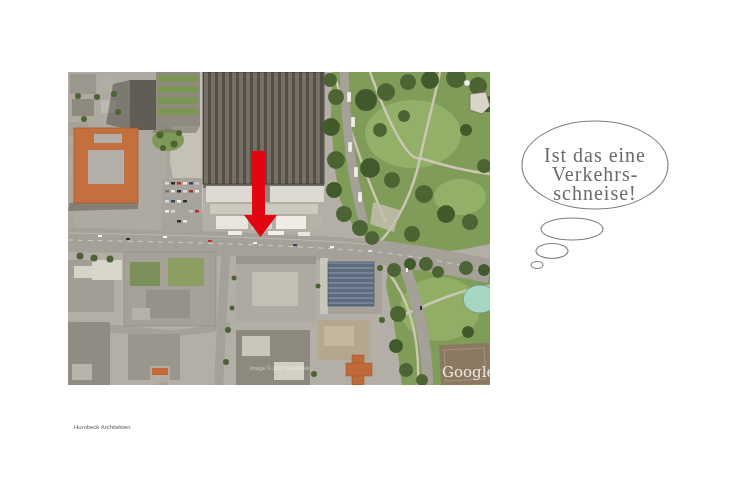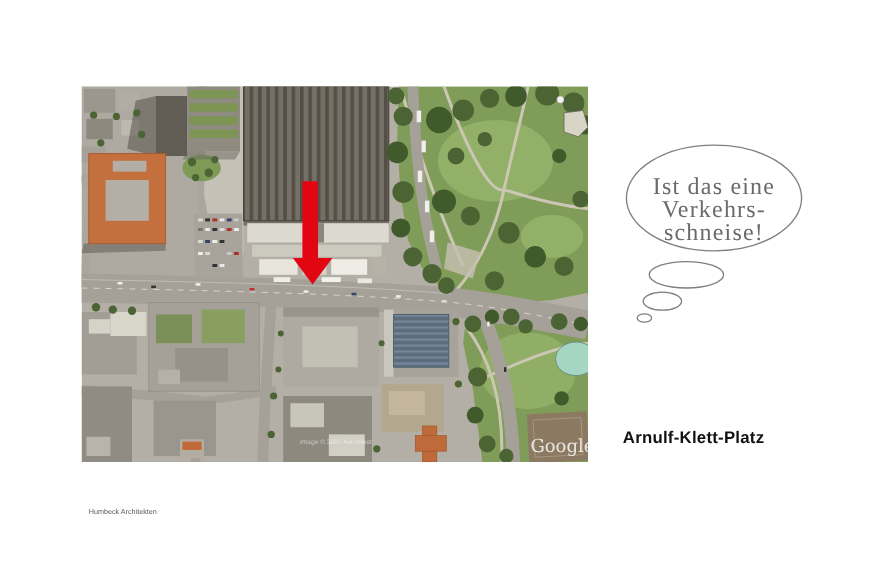--- a/index.html
+++ b/index.html
@@ -283,17 +283,16 @@
   <svg class="bubble-svg" width="210" height="170" viewBox="0 0 210 170">
     <ellipse class="bubble-shape" cx="95" cy="55" rx="73" ry="44"></ellipse>
     <ellipse class="bubble-shape" cx="72" cy="119" rx="31" ry="11"></ellipse>
     <ellipse class="bubble-shape" cx="52" cy="141" rx="16" ry="7.5"></ellipse>
     <ellipse class="bubble-shape" cx="37" cy="155" rx="6" ry="3.5"></ellipse>
     <text class="bubble-text" x="95" y="52">Ist das eine</text>
     <text class="bubble-text" x="95" y="71">Verkehrs-</text>
     <text class="bubble-text" x="95" y="90">schneise!</text>
   </svg>
 
-  <div class="place-label">Arnulf-Klett-Platz</div>
 
   <div class="footer-credit">Humbeck Architekten</div>
 
 </div>
 
 </body></html>

